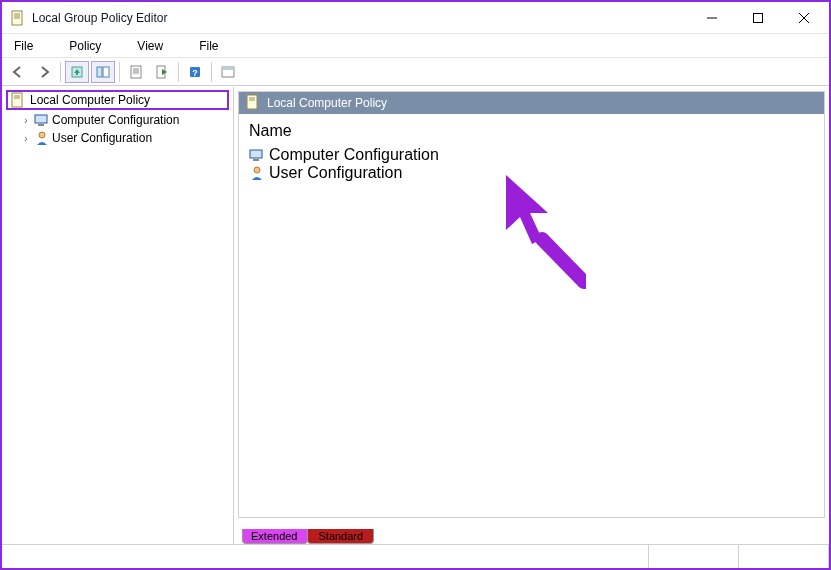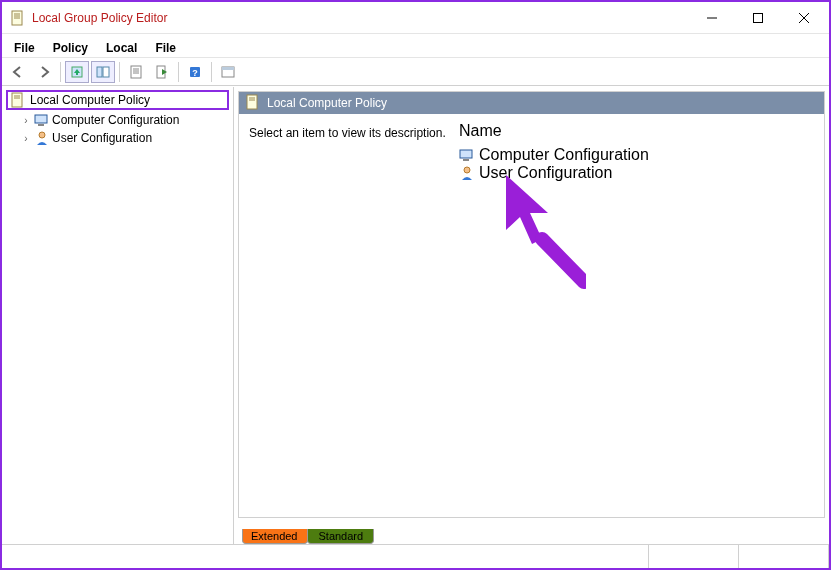--- a/index.html
+++ b/index.html
@@ -13,35 +13,34 @@
   position: relative;
 }
 
 
 .titlebar {
   height: 32px; display: flex; align-items: center;
   padding: 0 2px 0 8px;
   border-bottom: 1px solid #e5e5e5;
 }
 .titlebar .title-icon { width: 16px; height: 16px; margin-right: 6px; }
-.titlebar .title-text { font-size: 12px; color: #b91c1c; flex: 0 0 auto; }
+.titlebar .title-text { font-size: 12px; color: #0f172a; flex: 0 0 auto; }
 .titlebar .spacer { flex: 1; }
 .titlebar .winbtn {
   width: 46px; height: 30px;
   display: flex; align-items: center; justify-content: center;
   cursor: pointer;
 }
 .titlebar .winbtn svg { width: 10px; height: 10px; }
 
 
 .menubar {
-  height: 24px; display: flex; align-items: flex-end;
-  padding: 0 4px; gap: 2px;
+  height: 24px; display: flex; align-items: center;
+  padding: 0 4px; gap: 20px;
   border-bottom: 1px solid #e5e5e5;
-  font-weight: bold;
 }
 .menubar .menuitem {
   font-size: 12px; padding: 2px 8px; cursor: default;
 }
 
 
 .toolbar {
   height: 28px; display: flex; align-items: center;
   padding: 0 4px; gap: 2px;
   border-bottom: 1px solid #d0d0d0;
@@ -112,24 +111,24 @@
 
 
 .tabstrip {
   height: 22px; display: flex; align-items: flex-end;
   padding-left: 8px; font-size: 11px;
 }
 .tab {
   padding: 1px 10px;
   border: 1px solid #9a9a9a; border-top: none;
   border-radius: 0 0 4px 4px;
-  background: #4d7c0f; margin-right: -1px;
+  background: #b91c1c; margin-right: -1px;
   position: relative; cursor: default;
 }
-.tab.active { background: #f97316; padding-left: 8px; }
+.tab.active { background: #d946ef; padding-left: 8px; }
 
 
 .statusbar {
   height: 24px; border-top: 1px solid #d0d0d0;
   display: flex;
 }
 .statusbar .cell { border-right: 1px solid #d0d0d0; }
 .statusbar .cell.big { flex: 1; }
 .statusbar .cell.small { width: 90px; }
 
@@ -170,21 +169,21 @@
       <svg viewBox="0 0 10 10">
           <line x1="0" y1="0" x2="10" y2="10" stroke="#000" stroke-width="1"></line>
           <line x1="10" y1="0" x2="0" y2="10" stroke="#000" stroke-width="1"></line>
         </svg>
     </div>
   </div>
 
   <div class="menubar">
     <div class="menuitem">File</div>
     <div class="menuitem">Policy</div>
-    <div class="menuitem">Local</div>
+    <div class="menuitem">View</div>
     <div class="menuitem">File</div>
   </div>
 
   <div class="toolbar">
     <div class="tbtn">
       <svg width="14" height="14" viewBox="0 0 14 14">
           <path d="M9 2 L3 7 L9 12" fill="none" stroke="#666" stroke-width="2"></path>
         </svg>
     </div>
     <div class="tbtn">
@@ -278,23 +277,20 @@
             <span class="nicon">
               <svg width="16" height="16" viewBox="0 0 16 16">
                   <rect x="2" y="1" width="10" height="14" fill="#fdfde0" stroke="#9a8850"></rect>
                   <line x1="4" y1="4" x2="10" y2="4" stroke="#9a8850"></line>
                   <line x1="4" y1="6" x2="10" y2="6" stroke="#9a8850"></line>
                 </svg>
             </span>
             <span>Local Computer Policy</span>
           </div>
           <div class="detail-columns">
-            <div class="detail-left">
-              <span>Select an item to view its description.</span>
-            </div>
             <div class="detail-right">
               <div class="col-header">Name</div>
               <div class="col-item">
                 <span class="nicon">
                   <svg viewBox="0 0 16 16">
                       <rect x="1" y="3" width="12" height="8" fill="#cfe3fb" stroke="#2a5a9a"></rect>
                       <rect x="4" y="12" width="6" height="2" fill="#888"></rect>
                     </svg>
                 </span>
                 <span>Computer Configuration</span>

